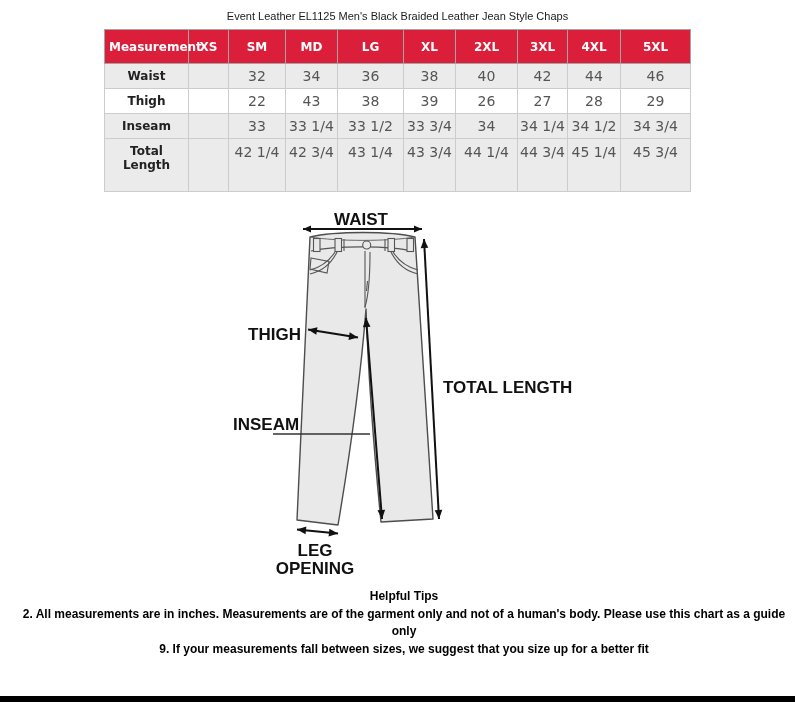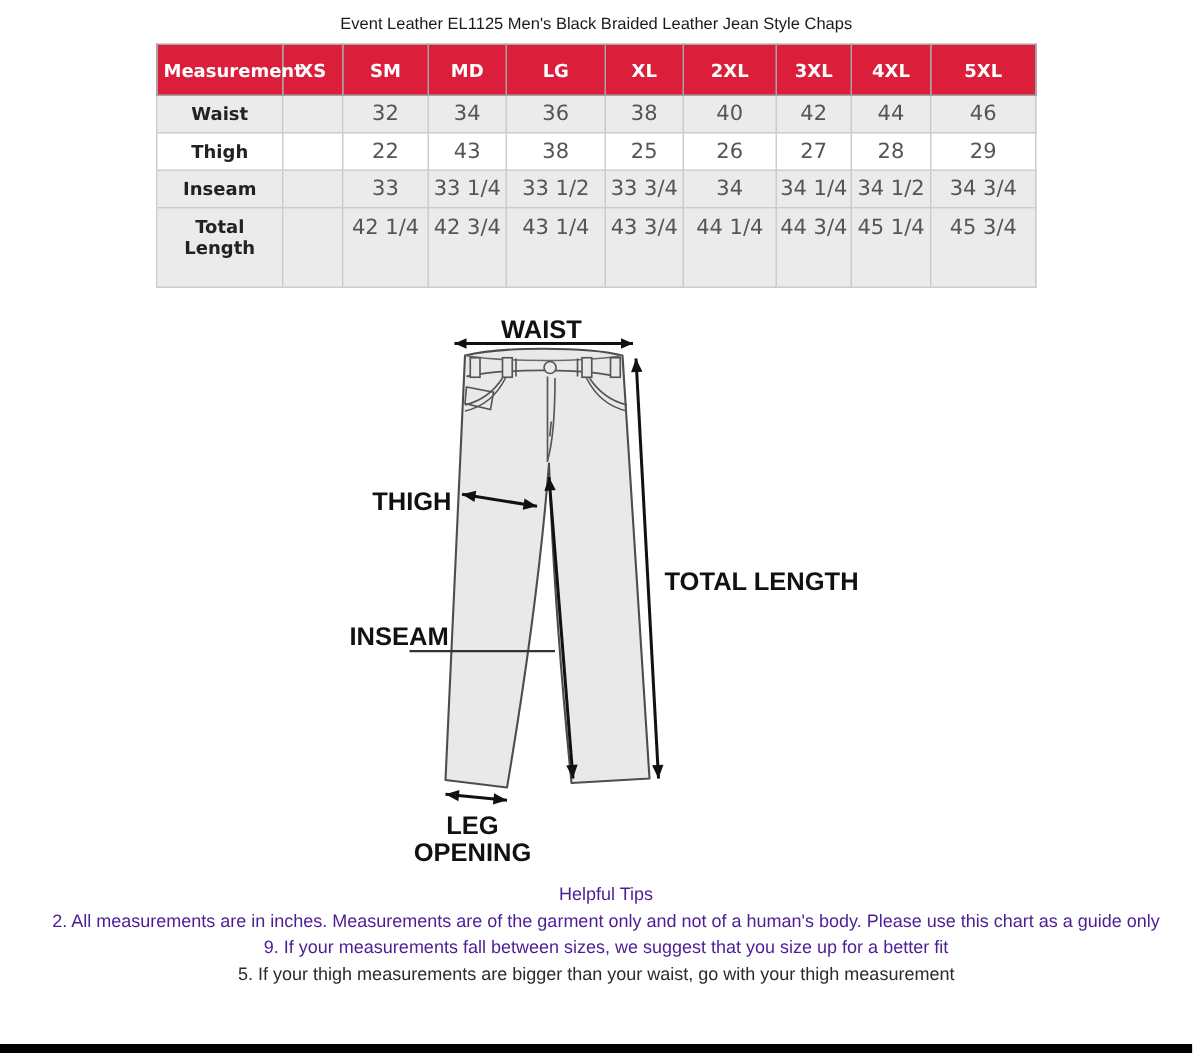--- a/index.html
+++ b/index.html
@@ -31,21 +31,21 @@
   table.size-table tr.last td { height:47px; vertical-align:top; padding-top:5px; }
   svg.diagram { position:absolute; left:215px; top:205px; }
   svg.diagram text {
     font-family:"Liberation Sans", sans-serif; font-weight:bold;
     font-size:17px; fill:#111;
   }
   .tips {
     position:absolute; top:588px; left:0; width:100%;
     text-align:center; font-size:12px; line-height:17.5px; color:#2b2b2b;
   }
-  .tips .bold { font-weight:normal; color:#4c1d95;padding-left:13px; }
+  .tips .bold { font-weight:bold; color:#000000;padding-left:13px; }
   .bottom-bar {
     position:absolute; left:0; bottom:0; width:100%; height:6px;
     background:var(--footer-bar,#000000);
   }
 </style>
 </head>
 <body>
 
 <div class="page">
 
@@ -90,21 +90,21 @@
           <td>42</td>
           <td>44</td>
           <td>46</td>
         </tr>
         <tr>
           <td class="rowlabel">Thigh</td>
           <td></td>
           <td>22</td>
           <td>43</td>
           <td>38</td>
-          <td>25</td>
+          <td>39</td>
           <td>26</td>
           <td>27</td>
           <td>28</td>
           <td>29</td>
         </tr>
         <tr class="alt">
           <td class="rowlabel">Inseam</td>
           <td></td>
           <td>33</td>
           <td>33 1/4</td>
@@ -188,18 +188,17 @@
     <text x="228" y="188" text-anchor="start">TOTAL LENGTH</text>
     <text x="100" y="351" text-anchor="middle">LEG</text>
     <text x="100" y="369" text-anchor="middle">OPENING</text>
   </svg>
 
   <div class="tips">
     <div class="bold">Helpful Tips</div>
     <div>
         <div class="bold">2. All measurements are in inches. Measurements are of the garment only and not of a human's body. Please use this chart as a guide only</div>
         <div class="bold">9. If your measurements fall between sizes, we suggest that you size up for a better fit</div>
-        <div>5. If your thigh measurements are bigger than your waist, go with your thigh measurement</div>
       </div>
   </div>
 
   <div class="bottom-bar"></div>
 </div>
 
 </body></html>

